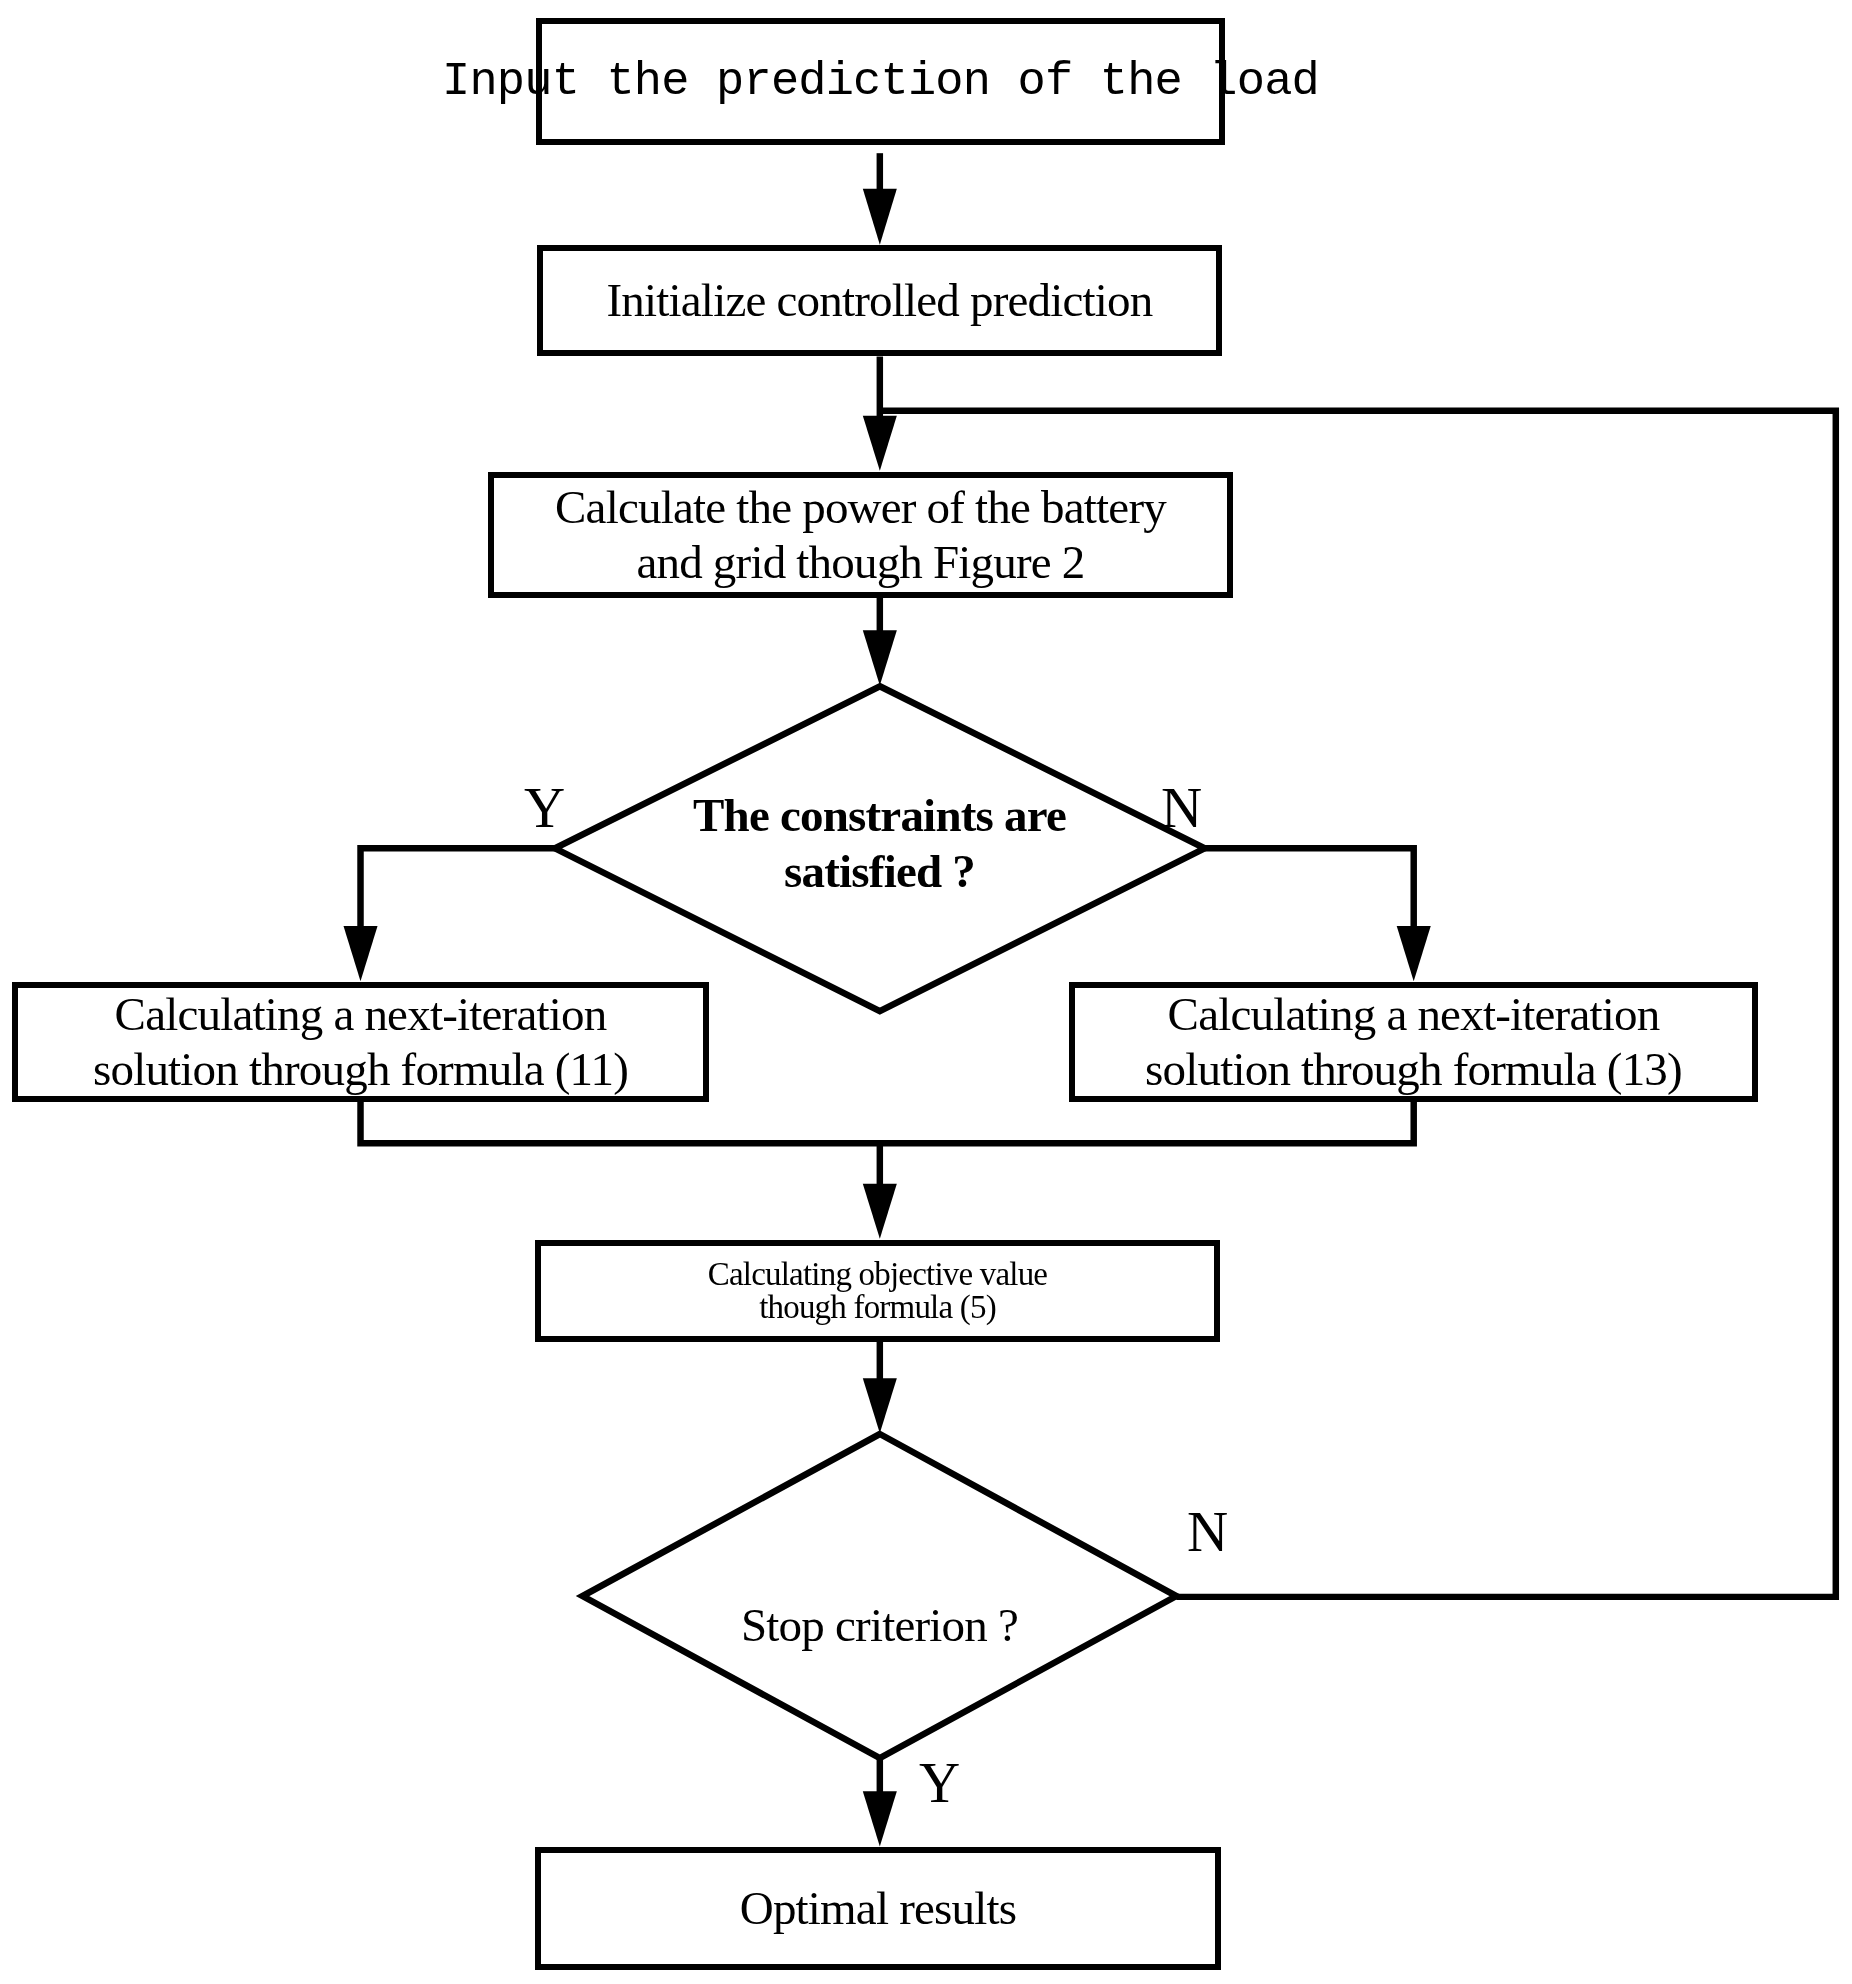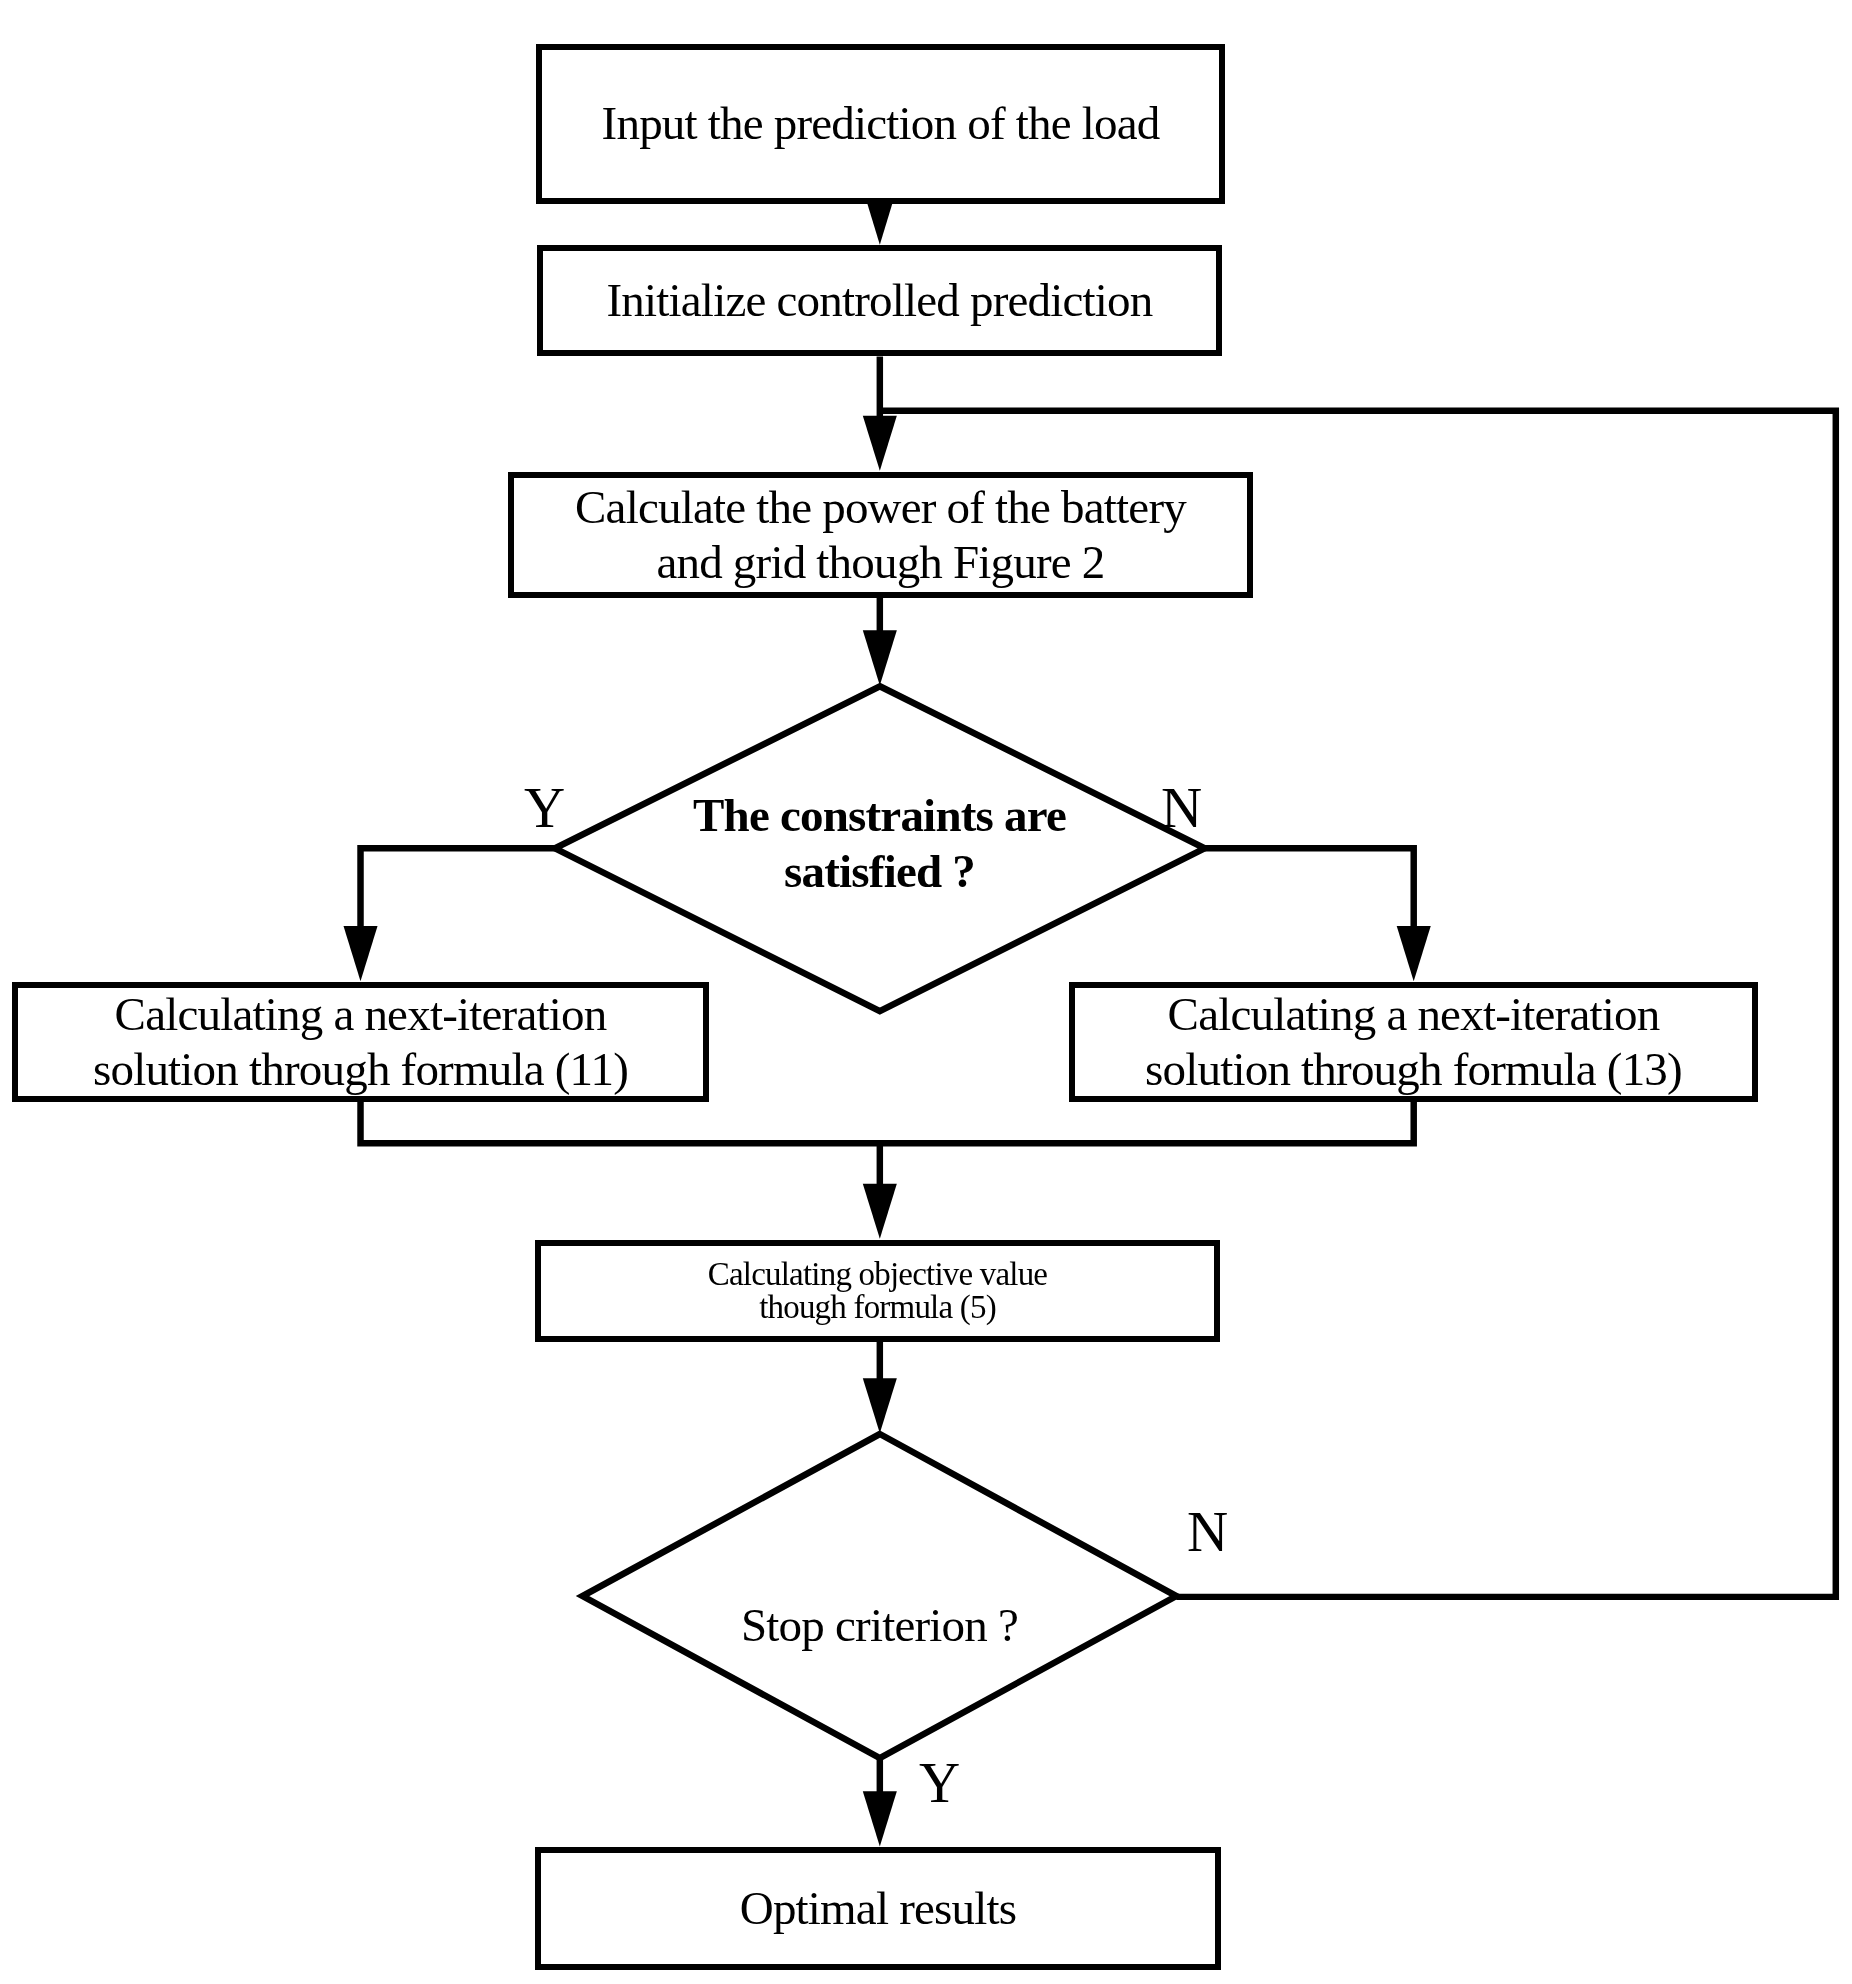--- a/index.html
+++ b/index.html
@@ -36,23 +36,23 @@
   }
   .diamond-label .tline { white-space: nowrap; }
   .branch-label {
     position: absolute;
     width: 81px;
     text-align: center;
     font-size: 57px;
     line-height: 1;
   }
   
-  #node-input            { left: 536px;  top: 44px;   width: 689px; height: 160px; }
+  #node-input            { left: 536px;  top: 18px;   width: 689px; height: 127px; font-family: Liberation Mono, monospace; }
   #node-initialize       { left: 537px;  top: 245px;  width: 685px; height: 111px; }
-  #node-calculate-power  { left: 508px;  top: 472px;  width: 745px; height: 126px; }
+  #node-calculate-power  { left: 488px;  top: 472px;  width: 745px; height: 126px; }
   #node-formula-11       { left: 12px;   top: 982px; width: 697px; height: 120px; }
   #node-formula-13       { left: 1069px; top: 982px; width: 689px; height: 120px; }
   #node-objective        { left: 535px;  top: 1240px; width: 685px; height: 102px; font-size: 33px; line-height: 1.0; }
   #node-optimal          { left: 535px;  top: 1847px; width: 686px; height: 123px; }
   #label-constraints     { left: 596px;  top: 787px;  width: 567px; font-weight: bold; }
   #label-stop            { left: 596px;  top: 1597px; width: 567px; text-align: center; }
   #branch-y1 { left: 504px;  top: 779px;  }
   #branch-n1 { left: 1141px; top: 779px;  }
   #branch-n2 { left: 1167px; top: 1503px; }
   #branch-y2 { left: 899px; top: 1754px; }

